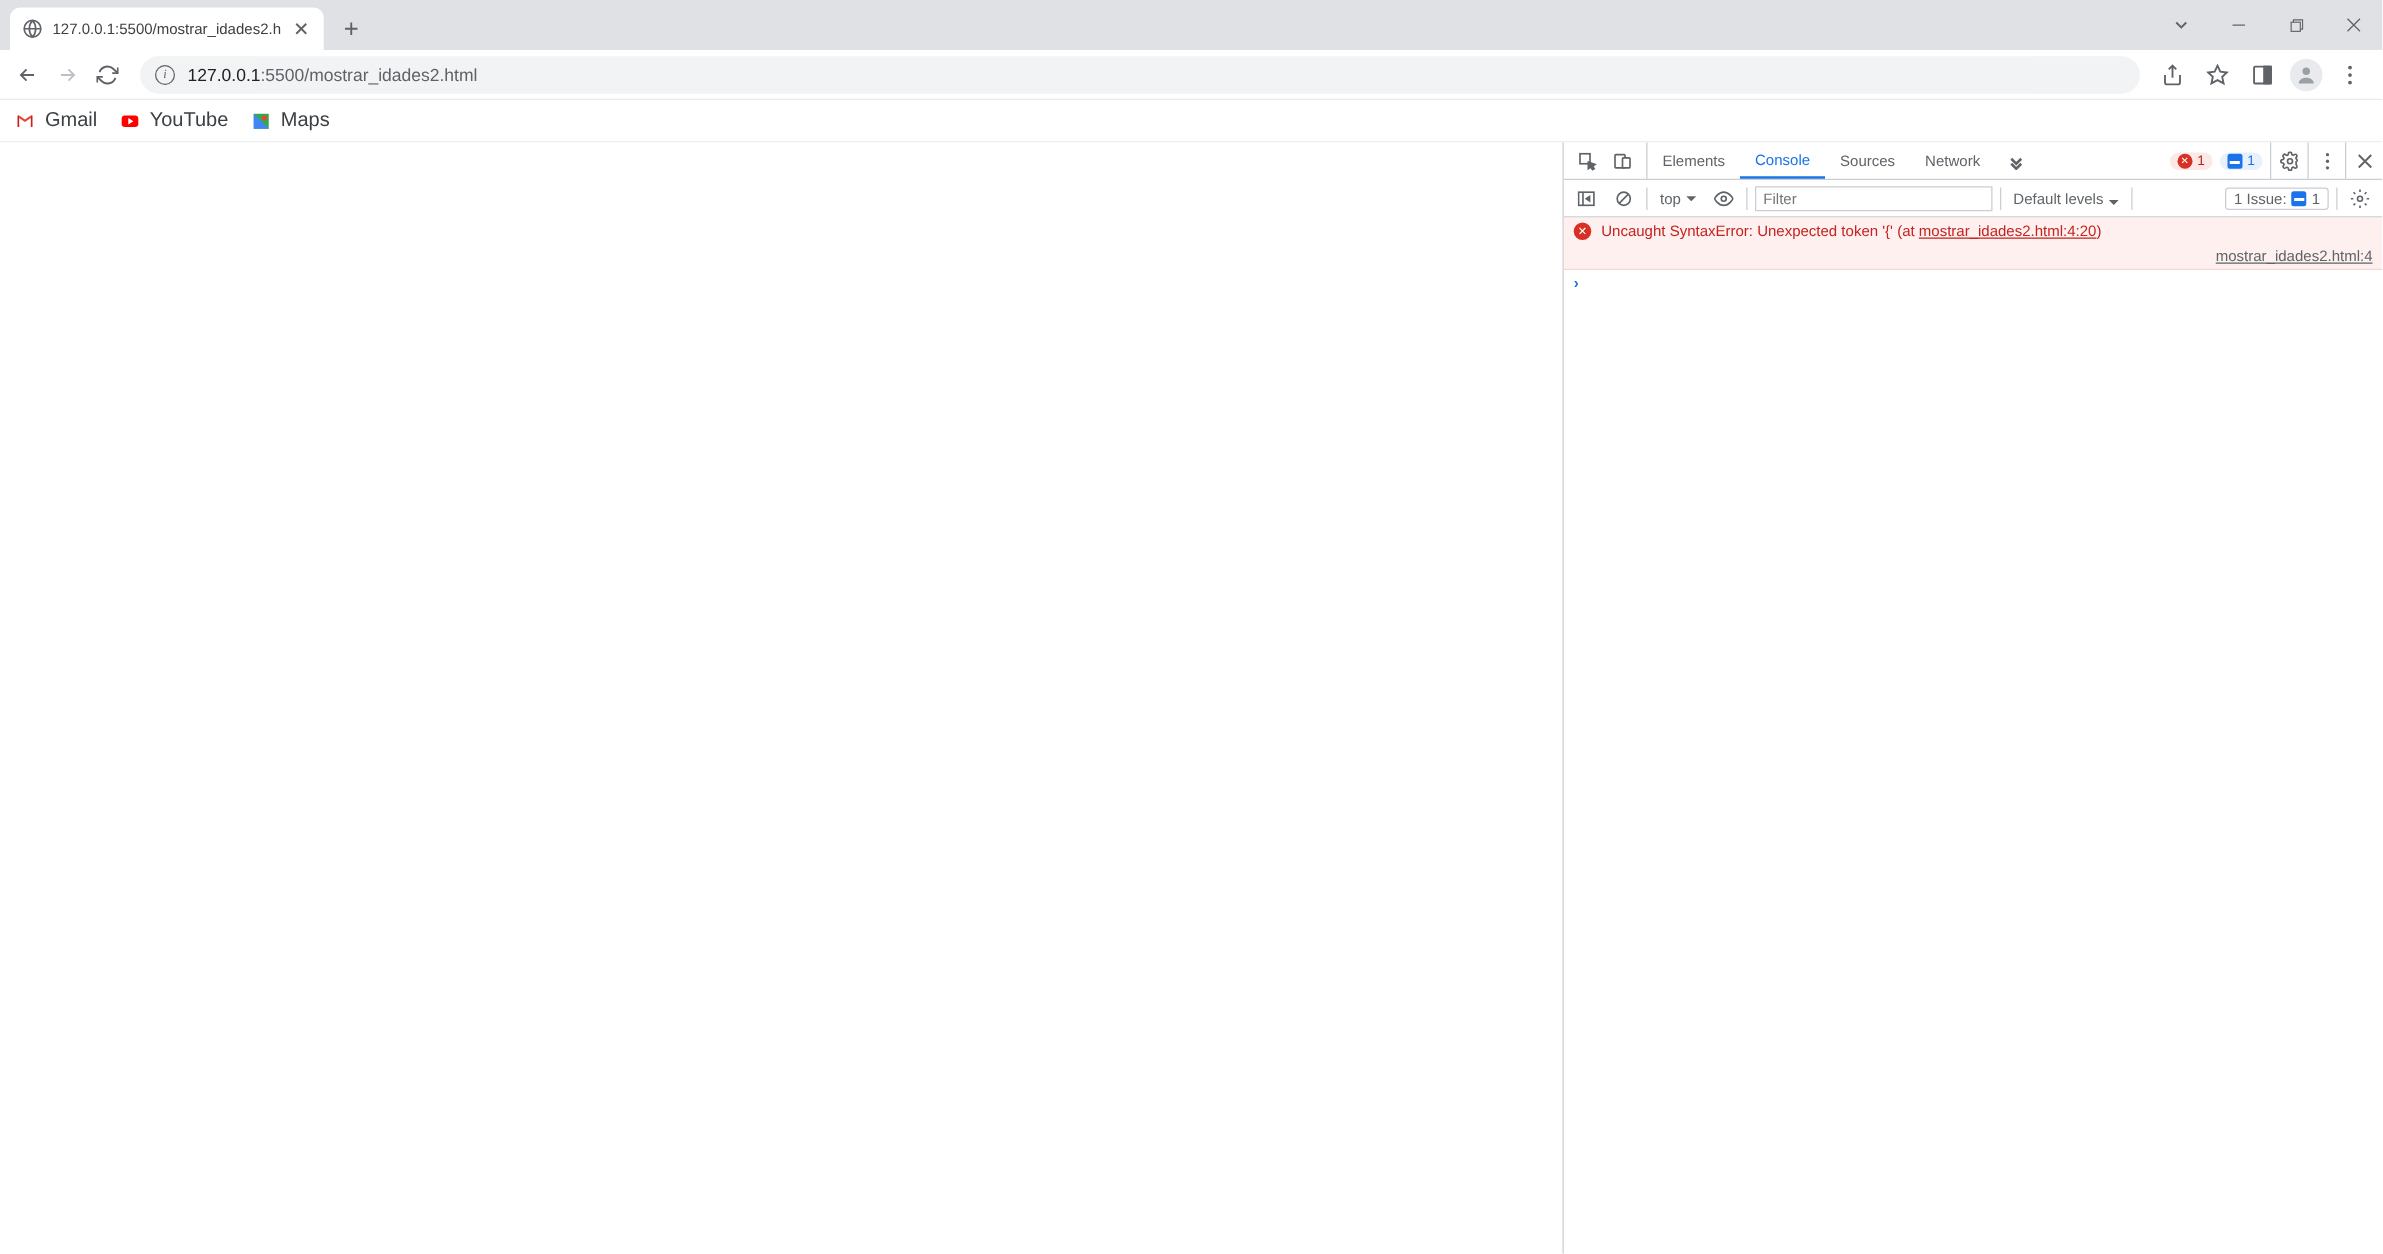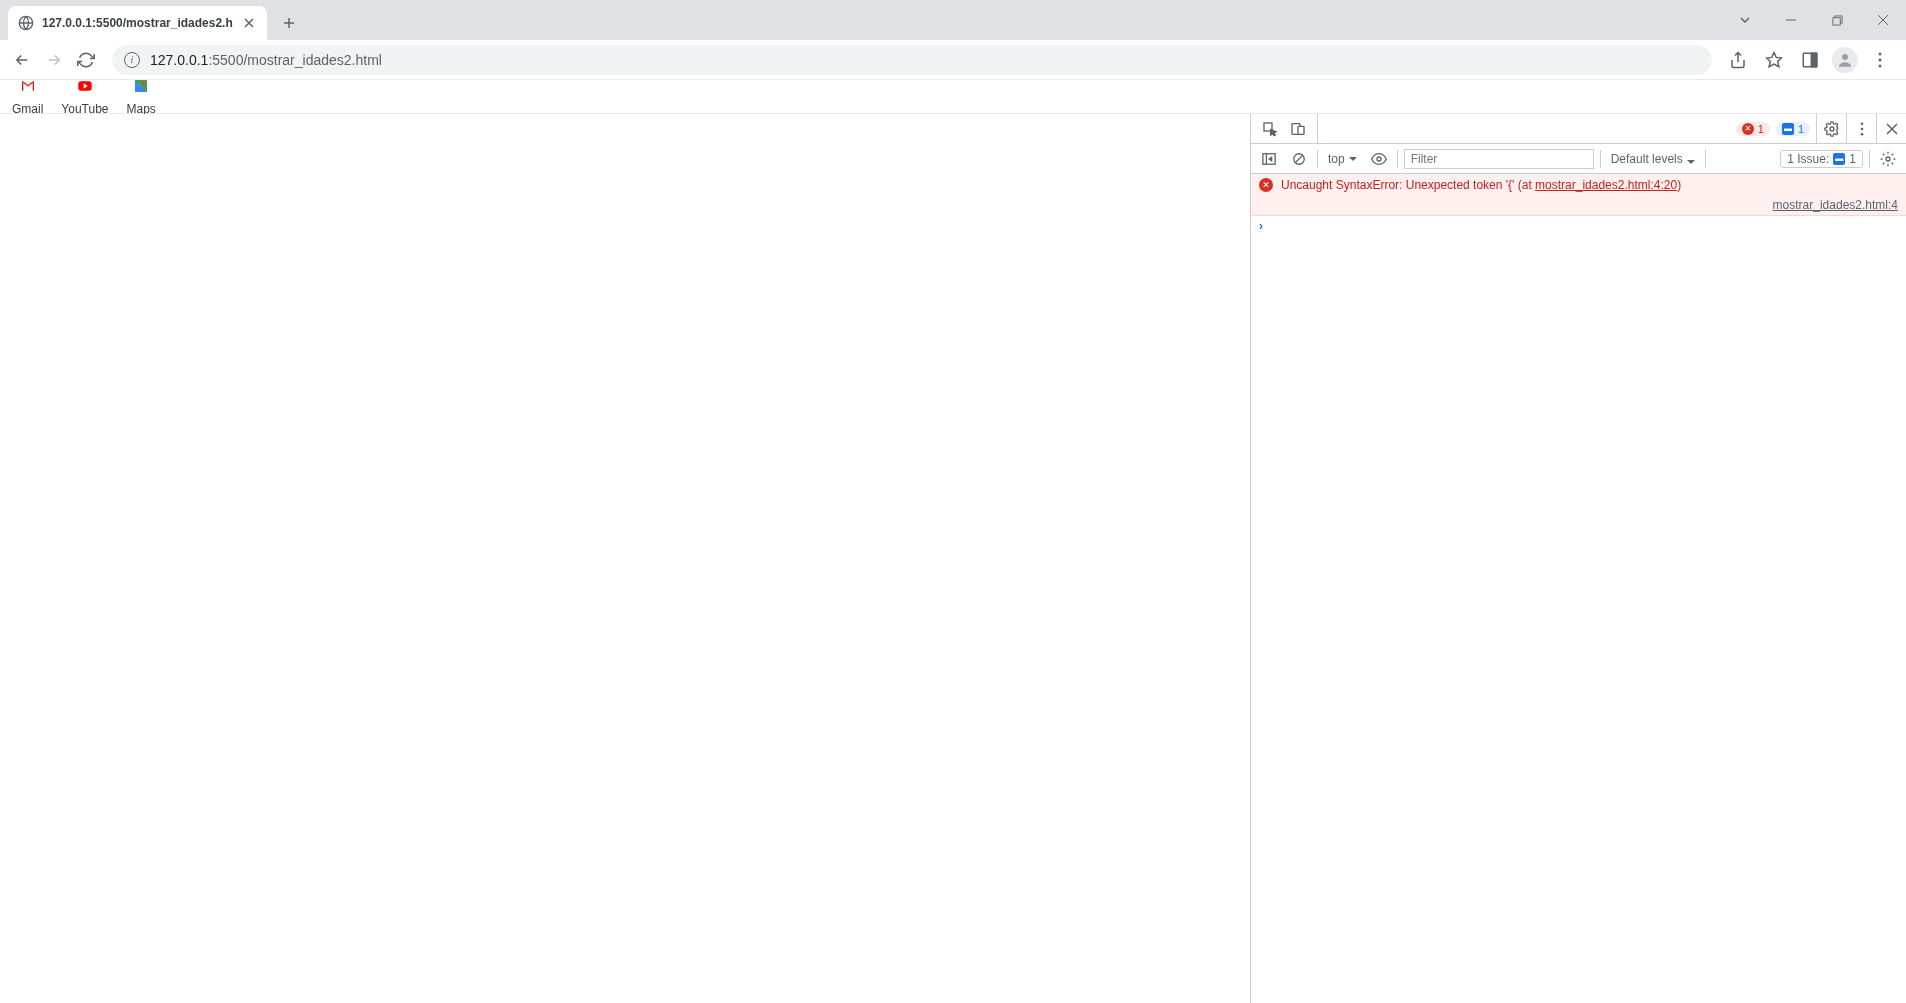--- a/index.html
+++ b/index.html
@@ -1,20 +1,20 @@
 <!DOCTYPE html>
 <html><head>
 <meta charset="utf-8">
 <style>
 * { margin: 0; padding: 0; box-sizing: border-box; font-family: "Segoe UI", Arial, sans-serif; }
 body { width: 1906px; height: 1003px; background: #fff; overflow: hidden; display: flex; flex-direction: column; }
 
 
 .tab-strip { height: 40px; background: #dfe1e5; display: flex; align-items: flex-end; padding-left: 8px; position: relative; }
-.tab { height: 34px; background: #fff; border-radius: 8px 8px 0 0; display: flex; align-items: center; padding: 0 10px; min-width: 240px; max-width: 280px; font-size: 12px; color: #3c4043; gap: 8px; font-weight: bold; }
+.tab { height: 34px; background: #fff; border-radius: 8px 8px 0 0; display: flex; align-items: center; padding: 0 10px; min-width: 240px; max-width: 280px; font-size: 12px; color: #3c4043; gap: 8px; }
 .tab .favicon { width: 16px; height: 16px; display: flex; align-items: center; justify-content: center; color: #5f6368; }
 .tab .title { flex: 1; white-space: nowrap; overflow: hidden; text-overflow: ellipsis; }
 .tab .close { width: 16px; height: 16px; display: flex; align-items: center; justify-content: center; cursor: pointer; border-radius: 50%; }
 .new-tab { width: 28px; height: 28px; display: flex; align-items: center; justify-content: center; margin-left: 8px; margin-bottom: 3px; cursor: pointer; border-radius: 50%; color: #5f6368; }
 .window-controls { position: absolute; right: 0; top: 0; display: flex; height: 40px; }
 .window-controls div { width: 46px; display: flex; align-items: center; justify-content: center; cursor: pointer; color: #5f6368; }
 
 
 .toolbar { height: 40px; background: #fff; border-bottom: 1px solid #e8eaed; display: flex; align-items: center; padding: 0 8px; gap: 4px; }
 .nav-btn { width: 28px; height: 28px; display: flex; align-items: center; justify-content: center; cursor: pointer; border-radius: 50%; color: #5f6368; }
@@ -22,21 +22,21 @@
 .omnibox { flex: 1; height: 30px; background: #f1f3f4; border-radius: 15px; display: flex; align-items: center; padding: 0 12px; margin: 0 8px; gap: 10px; color: #202124; font-size: 14px; }
 .omnibox .info-icon { width: 16px; height: 16px; border: 1px solid #5f6368; border-radius: 50%; display: flex; align-items: center; justify-content: center; font-size: 10px; color: #5f6368; font-family: serif; font-style: italic; }
 .omnibox .url .host { color: #202124; }
 .omnibox .url .path { color: #5f6368; }
 .toolbar-right { display: flex; align-items: center; gap: 8px; padding-right: 4px; }
 .toolbar-right .icon-btn { width: 28px; height: 28px; display: flex; align-items: center; justify-content: center; cursor: pointer; color: #5f6368; }
 .avatar { width: 26px; height: 26px; border-radius: 50%; background: #e8eaed; display: flex; align-items: center; justify-content: center; }
 
 
 .bookmarks-bar { height: 34px; background: #fff; border-bottom: 1px solid #e8eaed; display: flex; align-items: center; padding: 0 12px; gap: 18px; }
-.bookmark { display: flex; align-items: center; gap: 8px; font-size: 12px; color: #3c4043; cursor: pointer; flex-direction: column; }
+.bookmark { display: flex; align-items: center; gap: 8px; font-size: 16px; color: #3c4043; cursor: pointer; }
 .bm-icon { width: 16px; height: 16px; display: flex; align-items: center; justify-content: center; }
 
 
 .main-area { flex: 1; display: flex; }
 .page-content { flex: 1; background: #fff; }
 .devtools { width: 656px; border-left: 1px solid #cacdd1; display: flex; flex-direction: column; background: #fff; }
 
 
 .dt-header { height: 30px; border-bottom: 1px solid #cacdd1; display: flex; align-items: center; font-size: 12px; color: #5f6368; }
 .dt-header .left-icons { display: flex; padding: 0 6px; gap: 2px; border-right: 1px solid #cacdd1; height: 100%; align-items: center; }
@@ -224,20 +224,32 @@
               <path d="M13 13l8 3-3 2 2 3-2 1-2-3-3 2z" fill="#5f6368"></path>
             </svg>
           </div>
         <div class="ibtn">
             <svg width="16" height="16" viewBox="0 0 24 24" fill="none" stroke="#5f6368" stroke-width="2">
               <rect x="3" y="4" width="12" height="16" rx="1"></rect>
               <rect x="12" y="8" width="9" height="12" rx="1" fill="#fff"></rect>
             </svg>
           </div>
       </div>
+      <div class="dt-tabs">
+        <div class="dt-tab">Elements</div>
+        <div class="dt-tab active">Console</div>
+        <div class="dt-tab">Sources</div>
+        <div class="dt-tab">Network</div>
+        <div class="dt-more">
+            <svg width="14" height="14" viewBox="0 0 14 14" stroke="#5f6368" stroke-width="2" fill="none">
+              <path d="M3 5l4 4 4-4"></path>
+              <path d="M3 9l4 4 4-4"></path>
+            </svg>
+          </div>
+      </div>
       <div class="dt-header-right">
         <div class="dt-badge err">
           <span class="dot">✕</span>
           <span>1</span>
         </div>
         <div class="dt-badge msg">
           <span class="dot">▬</span>
           <span>1</span>
         </div>
         <div class="ibtn">

